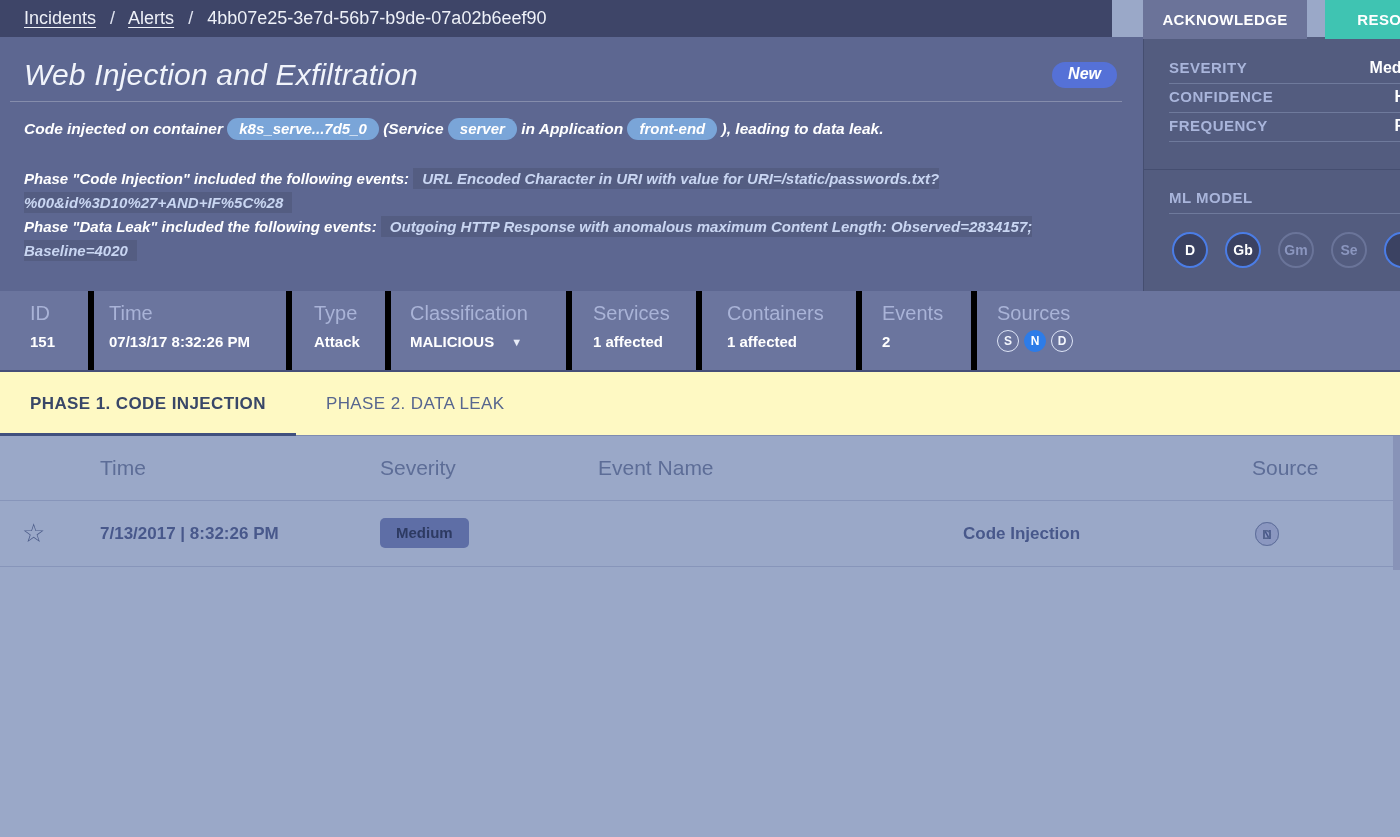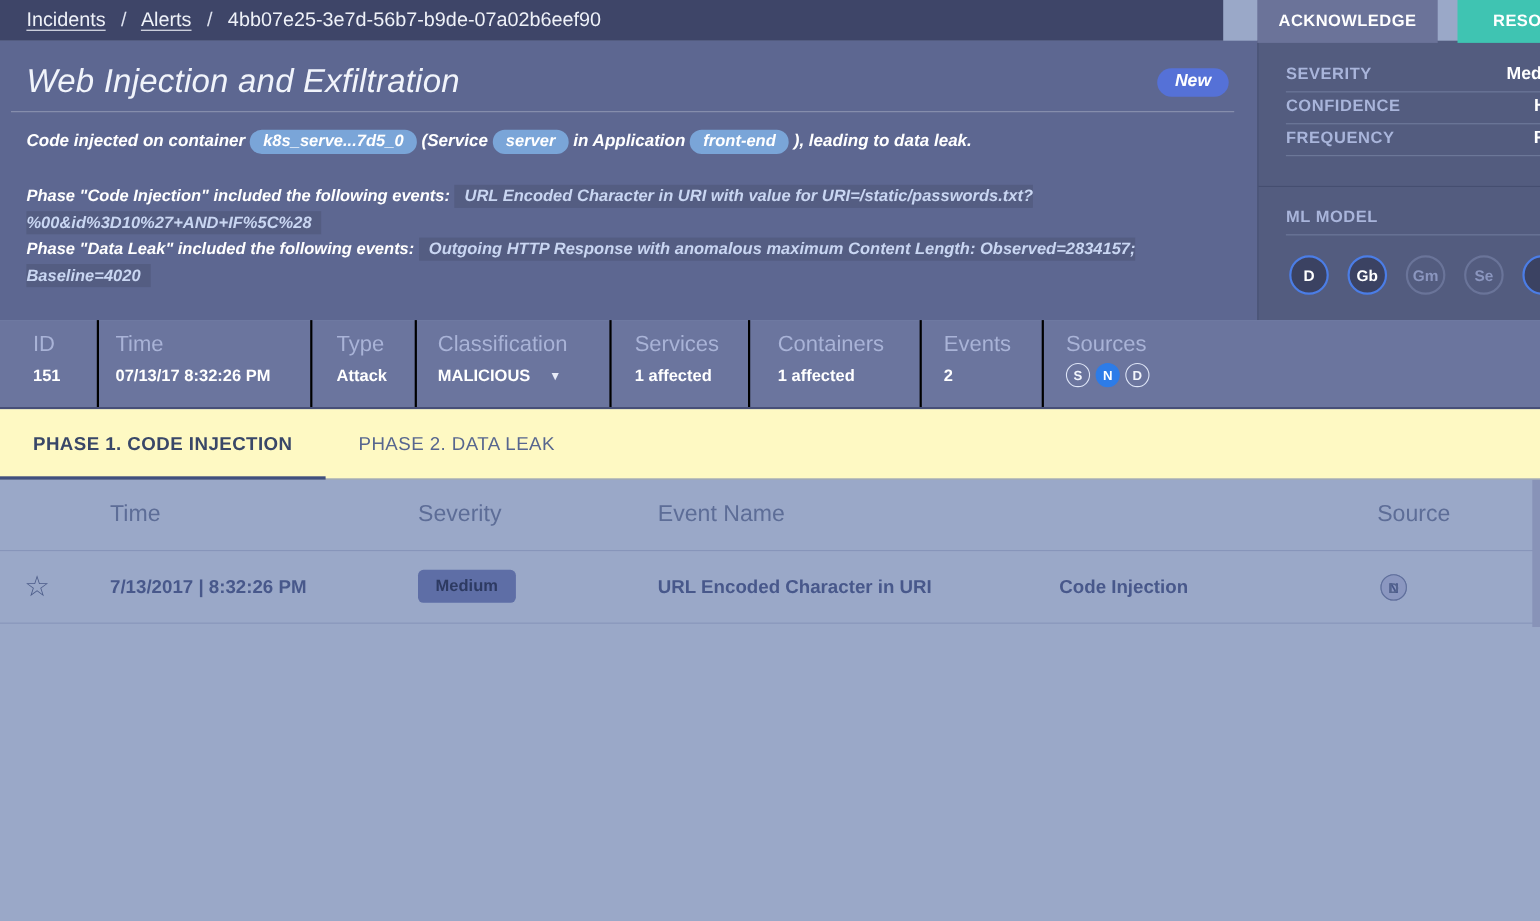--- a/index.html
+++ b/index.html
@@ -42,21 +42,21 @@
   .ml-label{position:absolute;top:152px;left:25px;color:#a9b5db;font-size:15px;font-weight:bold;letter-spacing:.5px;}
   .ml-underline{position:absolute;top:176px;left:25px;width:calc(100% + 5px);border-top:1px solid #6f7a9c;}
   .ml-circles{position:absolute;top:195px;left:28px;display:flex;gap:17px;}
   .model{width:36px;height:36px;border-radius:50%;box-sizing:border-box;display:flex;align-items:center;
     justify-content:center;font-size:14px;font-weight:bold;cursor:pointer;}
   .model.active{border:2px solid #4b7de6;background:#3b4262;color:#fff;}
   .model.inactive{border:2px solid #6a7499;background:transparent;color:#8b96bf;}
   
   .summary-bar{position:absolute;top:291px;left:0;width:1400px;height:79px;background:#6b759e;
     border-bottom:2px solid #474f78;display:flex;box-sizing:content-box;z-index:2;}
-  .sum-col{box-sizing:content-box;border-right:2px solid #000000;}
+  .sum-col{box-sizing:content-box;border-right:6px solid #000000;}
   .sum-col.last{border-right:none;}
   .sum-label{margin-top:11px;color:#a9b3d7;font-size:20px;font-weight:400;}
   .sum-value{margin-top:8px;color:#fff;font-size:15px;font-weight:bold;}
   .caret{display:inline-block;margin-left:13px;font-size:11px;color:#e8ecf8;vertical-align:1px;cursor:pointer;}
   .src-row{display:flex;gap:5px;margin-top:5px;}
   .src{width:22px;height:22px;border-radius:50%;box-sizing:border-box;display:flex;align-items:center;
     justify-content:center;font-size:12px;font-weight:bold;}
   .src.outline{border:1.5px solid #dde4f6;color:#f2f5fc;}
   .src.filled{background:#2d7ce8;border:1.5px solid #2d7ce8;color:#fff;}
   
@@ -204,21 +204,20 @@
   <div class="ev-header">
     <span class="col-time">Time</span>
     <span class="col-sev">Severity</span>
     <span class="col-name">Event Name</span>
     <span class="col-src">Source</span>
   </div>
   <div class="ev-row">
     <span class="star">☆</span>
     <span class="cell-text col-time">7/13/2017 | 8:32:26 PM</span>
     <span class="sev-badge col-sev">Medium</span>
-    <span class="cell-text col-name">URL Encoded Character in URI</span>
     <span class="cell-text col-cat">Code Injection</span>
     <span class="row-src col-src" style="left:1255px;">
       <span class="rsrc outline">S</span>
       <span class="rsrc filled">N</span>
       <span class="rsrc outline">D</span>
     </span>
   </div>
   <div class="scroll-thumb"></div>
 </div>
 

